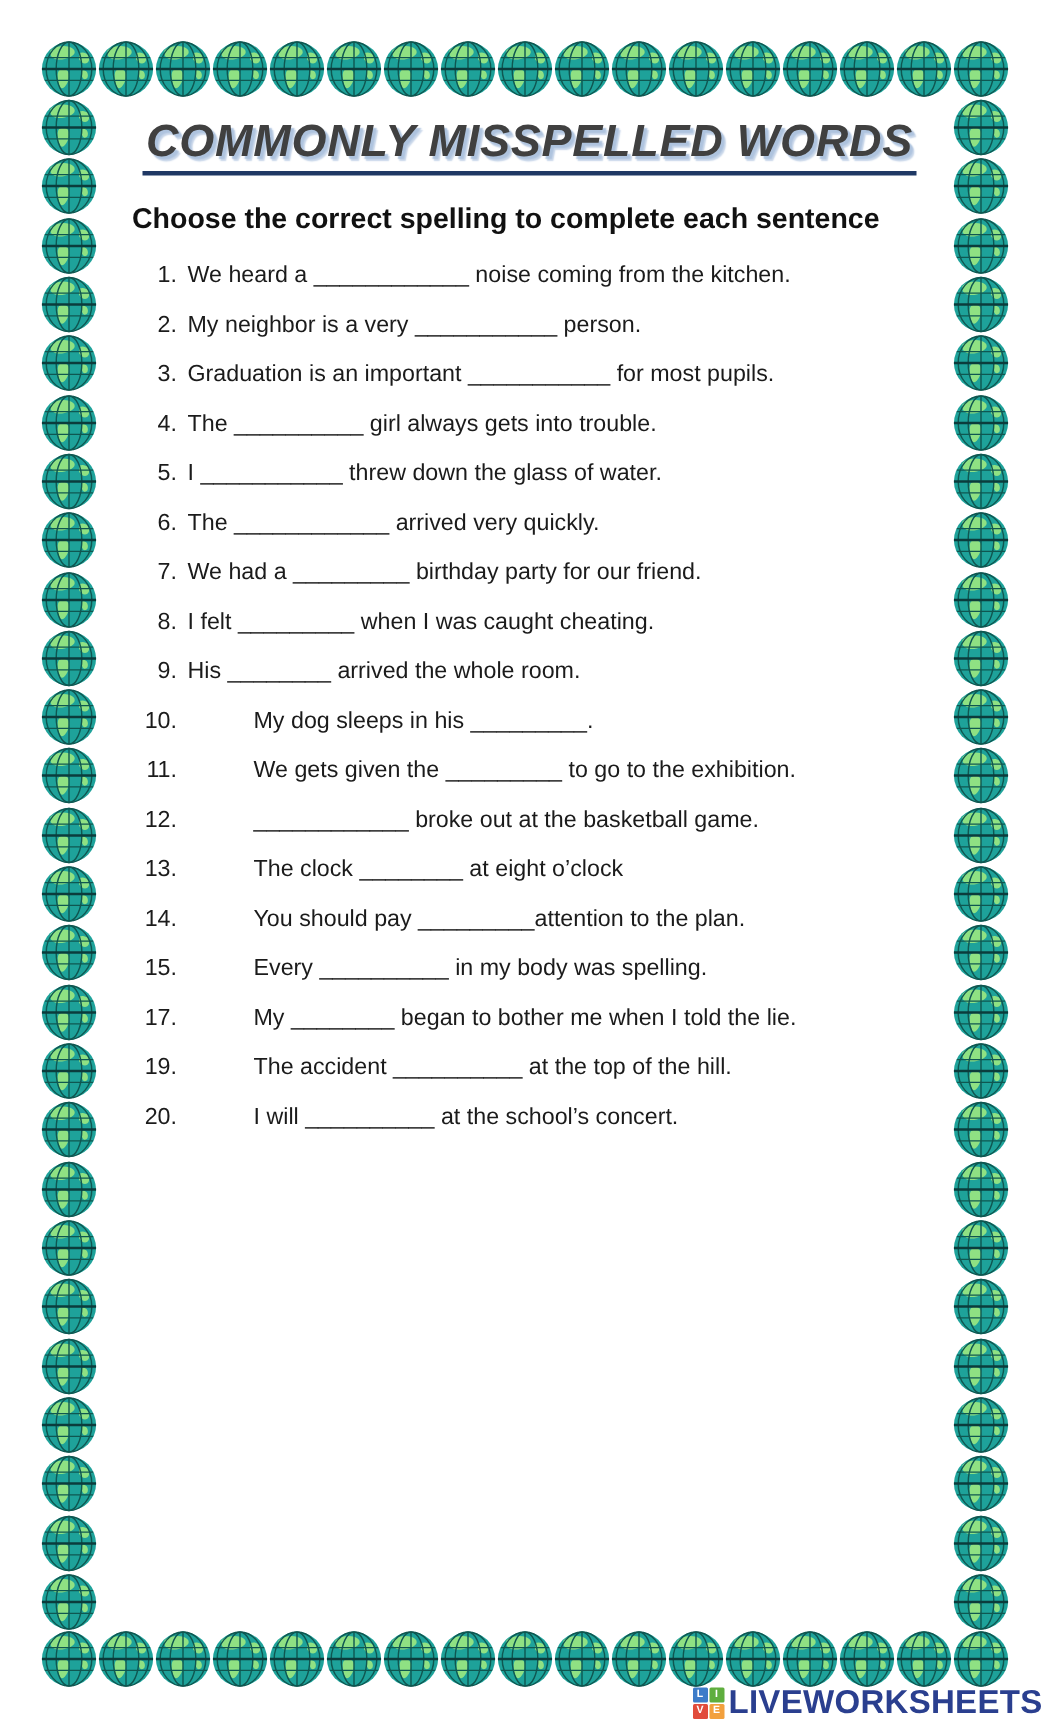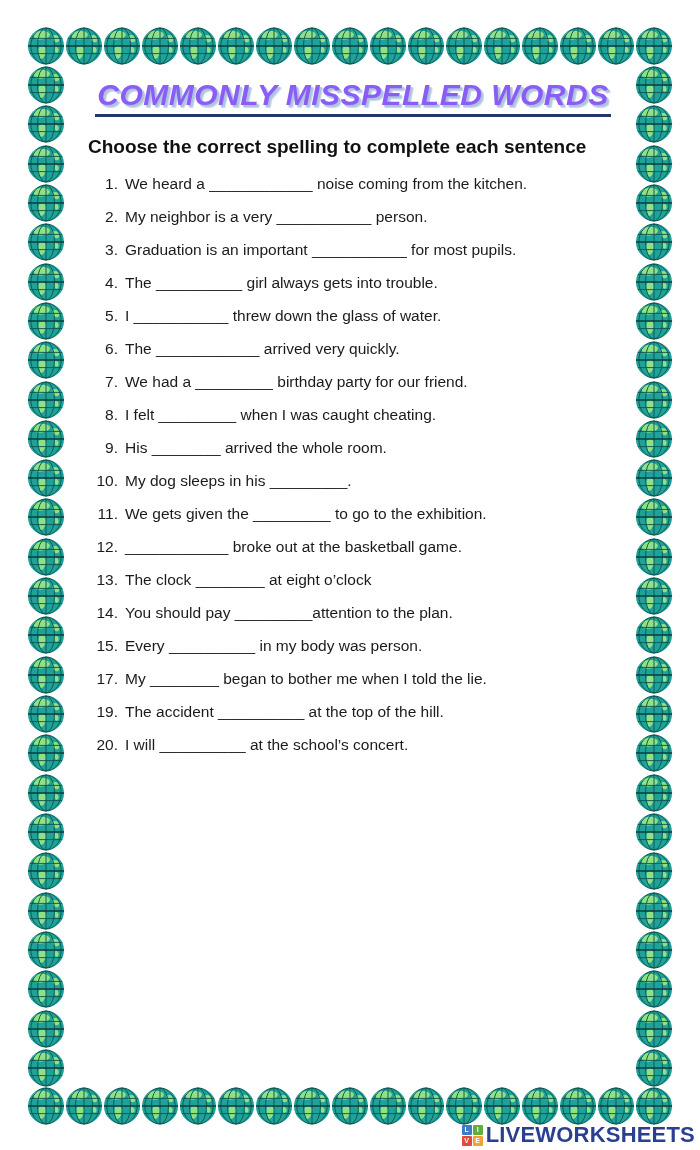--- a/index.html
+++ b/index.html
@@ -14,30 +14,30 @@
   .border-col{position:absolute;top:66px;height:1021px;width:38px;display:flex;flex-direction:column;justify-content:space-between;}
   .border-left{left:27px;}
   .border-right{left:635px;}
   .globe{width:38px;height:38px;flex:0 0 auto;}
   .globe svg{width:100%;height:100%;display:block;}
   
   .content{position:absolute;left:88px;top:78px;width:530px;}
   .title-wrap{text-align:center;margin:0 0 20px 0;}
   .title{
     display:inline-block;font-size:30px;font-style:italic;font-weight:bold;
-    letter-spacing:.5px;color:#8b5cf6;
+    letter-spacing:.5px;color:#404040;
     text-shadow:2px 2px 1px #aec3de, 3px 3px 1px #c9d7ea;
     border-bottom:3px solid #1f3864;padding:0 2px 3px 2px;line-height:1.1;
   }
   .instruction{font-weight:bold;font-size:19px;color:#111111;margin:0 0 17px 0;line-height:20px;}
   ol.items{list-style:none;margin:0;padding:0;font-size:15.5px;color:#1b1b1b;}
   .item{display:flex;line-height:20px;margin-bottom:13px;}
   .item .num{width:30px;flex:0 0 auto;text-align:right;margin-right:7px;}
   .item .txt{flex:1 1 auto;}
-  .item.wide{margin-top:10px;}
+  .item.wide{margin-top:10px;gap:44px;}
   
   .logo{position:absolute;right:5px;bottom:2px;display:flex;align-items:center;gap:3px;cursor:pointer;margin-top:36px;}
   .logo-grid{display:grid;grid-template-columns:10px 10px;grid-template-rows:10px 10px;gap:1px;}
   .logo-grid span{
     display:flex;align-items:center;justify-content:center;
     font-size:7px;font-weight:bold;color:#ffffff;border-radius:1px;
     font-family:"Liberation Sans",sans-serif;
   }
   .logo-text{font-size:22px;font-weight:bold;color:#2a3f8f;letter-spacing:.2px;}
 </style>
@@ -1574,21 +1574,21 @@
         <li class="item wide">
           <span class="num">13.</span>
           <span class="txt">The clock ________ at eight o’clock</span>
         </li>
         <li class="item wide">
           <span class="num">14.</span>
           <span class="txt">You should pay _________attention to the plan.</span>
         </li>
         <li class="item wide">
           <span class="num">15.</span>
-          <span class="txt">Every __________ in my body was person.</span>
+          <span class="txt">Every __________ in my body was spelling.</span>
         </li>
         <li class="item wide">
           <span class="num">17.</span>
           <span class="txt">My ________ began to bother me when I told the lie.</span>
         </li>
         <li class="item wide">
           <span class="num">19.</span>
           <span class="txt">The accident __________ at the top of the hill.</span>
         </li>
         <li class="item wide">

